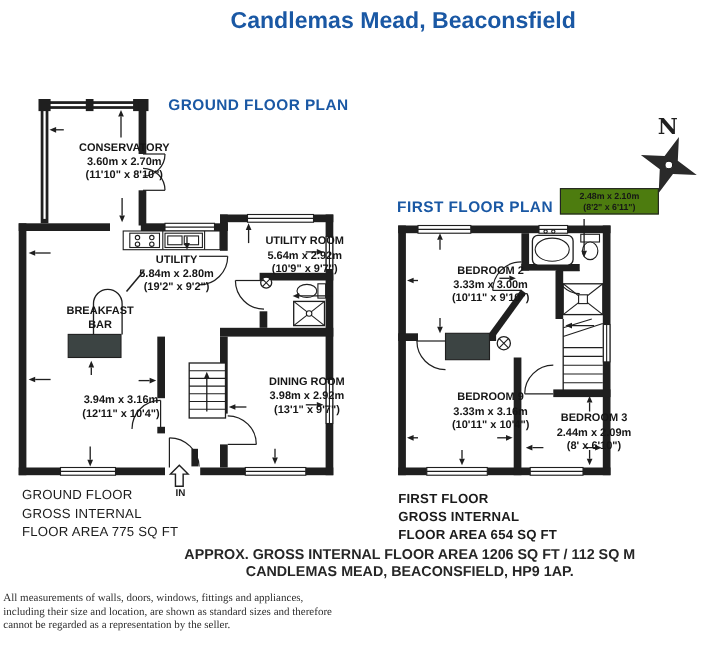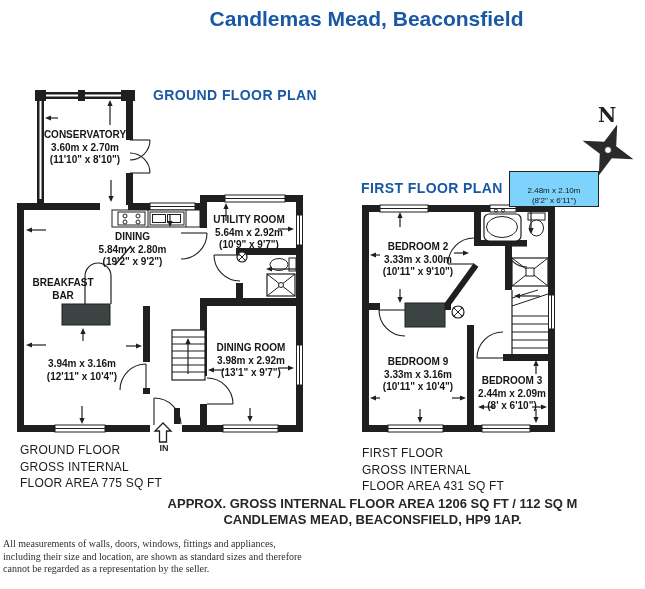--- a/index.html
+++ b/index.html
@@ -2,24 +2,24 @@
 <html><head>
 <meta charset="utf-8">
 <style>
   :root{ --blue:#1a58a4; --ink:#1f1f1f; --dark:#3c4443; }
   html,body{margin:0;padding:0;background:#fff;}
   .page{position:relative;width:645px;height:589px;background:#fff;overflow:hidden;
         font-family:"Liberation Sans",sans-serif;color:#1c1c1c;}
   .abs{position:absolute;}
   .title{left:0;top:7px;width:645px;text-align:center;font-size:21px;font-weight:bold;color:var(--blue);padding-left:44px;}
   .plan-title{font-size:14px;font-weight:bold;color:var(--blue);letter-spacing:.4px;white-space:nowrap;}
-  .lbl{text-align:center;font-weight:bold;font-size:10px;line-height:12.5px;color:#161616;white-space:nowrap;}
+  .lbl{text-align:center;font-weight:bold;font-size:10px;line-height:12.5px;color:#161616;white-space:nowrap;margin-left:28px;}
   .lbl div{white-space:nowrap;}
-  .dimbox{border:1.2px solid #222;background:#7dd3fc;font-weight:normal;text-align:center;
-          padding:14px 0 1px 0;line-height:9.5px;color:#161616;}
+  .dimbox{border:1.2px solid #222;background:#4d7c0f;font-weight:bold;text-align:center;
+          padding:2px 0 1px 0;line-height:9.5px;color:#161616;}
   .area{font-size:12px;line-height:16.5px;color:#1b1b1b;letter-spacing:.2px;white-space:nowrap;}
   .footer{left:100px;top:496px;width:545px;text-align:center;font-size:13px;font-weight:bold;
           line-height:16px;color:#262626;}
   .disclaimer{left:3px;top:538px;font-size:10px;line-height:12.5px;color:#2e2e2e;font-family:Liberation Serif, serif;}
   .in-lbl{font-size:9px;font-weight:bold;}
   svg{position:absolute;left:0;top:0;}
   svg line, svg path{stroke:#1f1f1f;fill:none;}
 </style>
 </head>
 <body>
@@ -302,21 +302,21 @@
   <div class="abs plan-title" style="left:153px;top:87px;">GROUND FLOOR PLAN</div>
   <div class="abs plan-title" style="left:361px;top:180px;">FIRST FLOOR PLAN</div>
 
   <div class="abs lbl" style="left:33px;top:129px;width:104px;">
     <div>CONSERVATORY</div>
     <div>3.60m x 2.70m</div>
     <div>(11'10" x 8'10")</div>
   </div>
 
   <div class="abs lbl" style="left:90px;top:231px;width:85px;">
-    <div>DINING</div>
+    <div>UTILITY</div>
     <div>5.84m x 2.80m</div>
     <div>(19'2" x 9'2")</div>
   </div>
 
   <div class="abs lbl" style="left:22px;top:277px;width:82px;">
     <div>BREAKFAST</div>
     <div>BAR</div>
   </div>
 
   <div class="abs lbl" style="left:22px;top:358px;width:120px;">
@@ -361,24 +361,24 @@
     <div>2.44m x 2.09m</div>
     <div>(8' x 6'10")</div>
   </div>
 
   <div class="abs area" style="left:20px;top:442px;">
     <div>GROUND FLOOR</div>
     <div>GROSS INTERNAL</div>
     <div>FLOOR AREA 775 SQ FT</div>
   </div>
 
-  <div class="abs area" style="left:362px;top:445px;">
+  <div class="abs area" style="left:362px;top:445px;font-weight:bold;">
     <div>FIRST FLOOR</div>
     <div>GROSS INTERNAL</div>
-    <div>FLOOR AREA 431 SQ FT</div>
+    <div>FLOOR AREA 654 SQ FT</div>
   </div>
 
   <div class="abs footer">
     <div>APPROX. GROSS INTERNAL FLOOR AREA 1206 SQ FT / 112 SQ M</div>
     <div>CANDLEMAS MEAD, BEACONSFIELD, HP9 1AP.</div>
   </div>
 
   <div class="abs disclaimer">
     <div>All measurements of walls, doors, windows, fittings and appliances,</div>
     <div>including their size and location, are shown as standard sizes and therefore</div>

